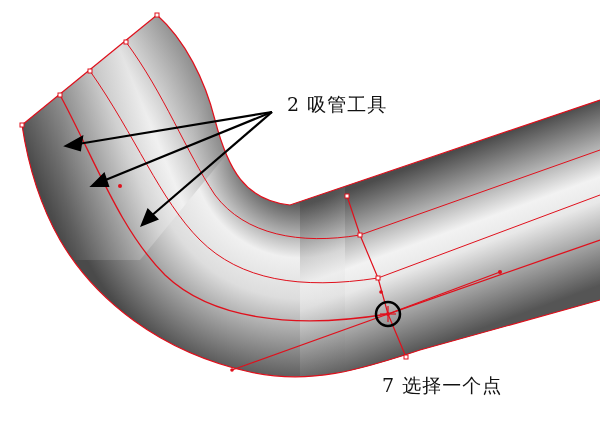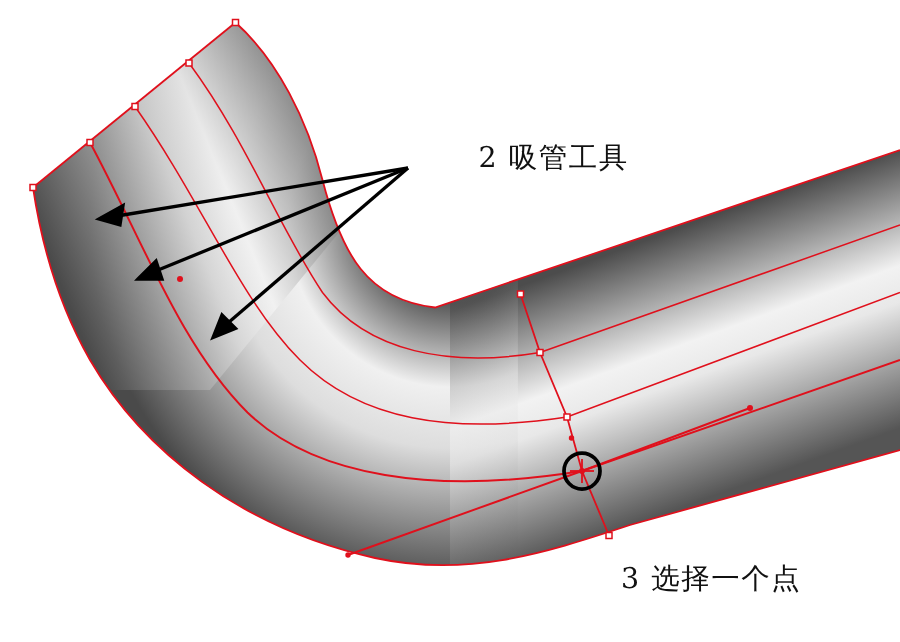--- a/index.html
+++ b/index.html
@@ -1,18 +1,18 @@
 <!DOCTYPE html>
 <html><head>
 <meta charset="utf-8">
 <style>
   html, body { margin:0; padding:0; background:#ffffff; }
   body { width:600px; height:428px; position:relative; overflow:hidden; font-family:"DejaVu Serif", serif; }
   #canvas { position:absolute; left:0; top:0; width:600px; height:428px; }
-  .label { position:absolute; font-family:"DejaVu Serif", serif; font-size:19px; color:#111; white-space:nowrap; letter-spacing:1px;margin-left:32px; }
+  .label { position:absolute; font-family:"DejaVu Serif", serif; font-size:19px; color:#111; white-space:nowrap; letter-spacing:1px; }
   #label-2 { left:287px; top:92px; }
   #label-1 { left:382px; top:373px; }
 </style>
 </head>
 <body>
 
 <svg id="canvas" viewBox="0 0 600 428" xmlns="http://www.w3.org/2000/svg">
   <defs>
 
     <linearGradient id="gStraight" gradientUnits="userSpaceOnUse" x1="335" y1="195" x2="395" y2="360">
@@ -95,13 +95,13 @@
 
   <g>
     <circle cx="388" cy="314" r="12" fill="none" stroke="#000" stroke-width="2.5"></circle>
     <line x1="380" y1="314" x2="396" y2="314" stroke="#e0101c" stroke-width="1.2"></line>
     <line x1="388" y1="306" x2="388" y2="322" stroke="#e0101c" stroke-width="1.2"></line>
     <circle cx="388" cy="314" r="2" fill="#e0101c"></circle>
   </g>
 </svg>
 
 <div class="label" id="label-2">2 吸管工具</div>
-<div class="label" id="label-1">3 选择一个点</div>
+<div class="label" id="label-1">7 选择一个点</div>
 
 </body></html>

